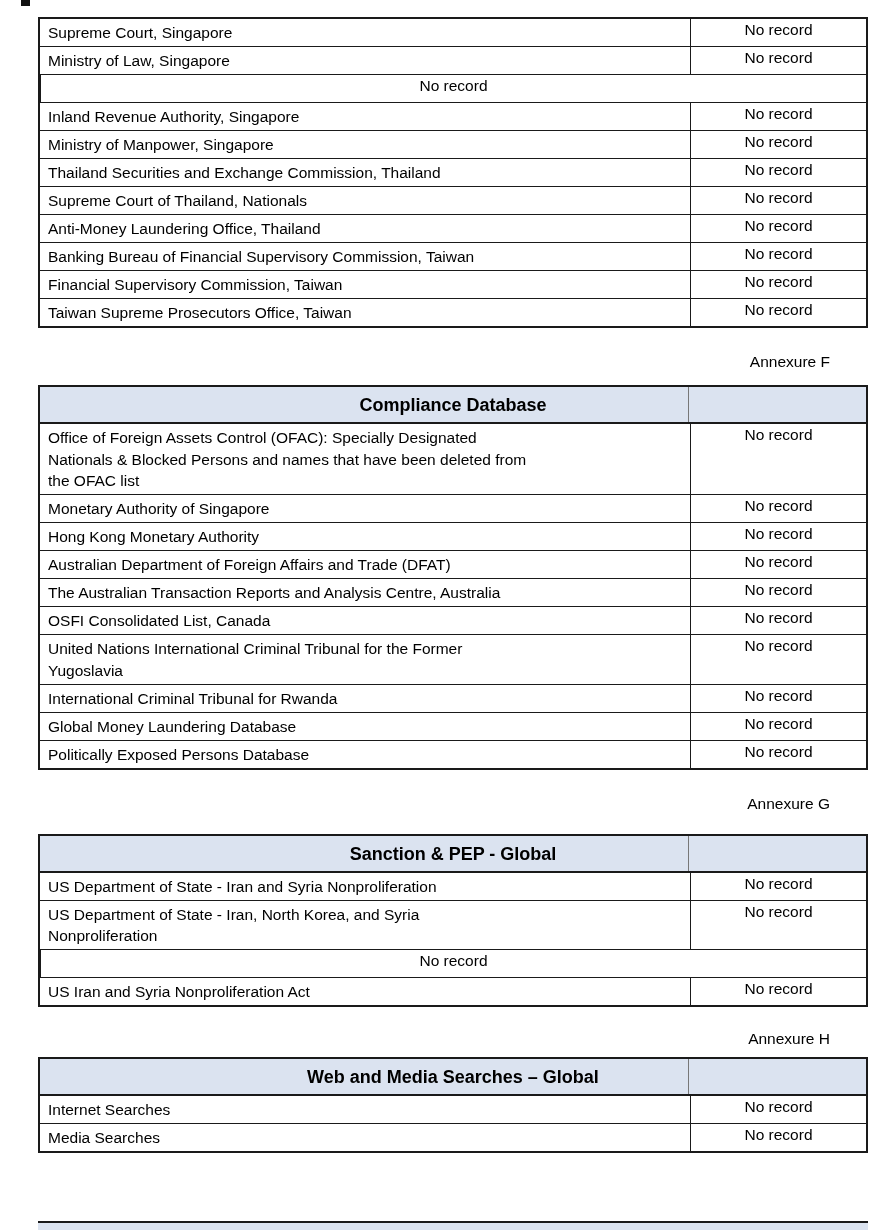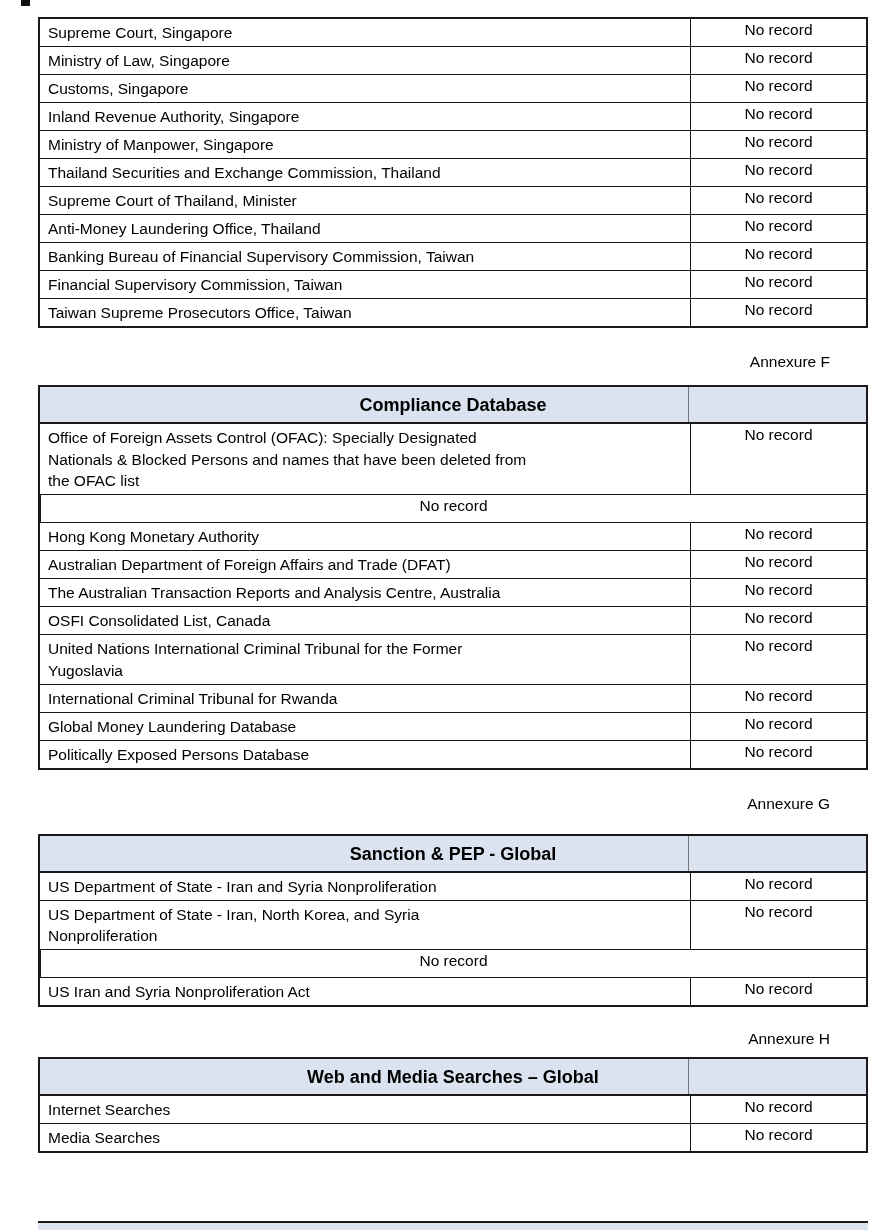--- a/index.html
+++ b/index.html
@@ -45,37 +45,36 @@
       <div class="tbody">
           <div class="tr">
             <div class="td source">Supreme Court, Singapore</div>
             <div class="td result">No record</div>
           </div>
           <div class="tr">
             <div class="td source">Ministry of Law, Singapore</div>
             <div class="td result">No record</div>
           </div>
           <div class="tr">
-            <div class="td source">Customs, Singapore</div>
             <div class="td result">No record</div>
           </div>
           <div class="tr">
             <div class="td source">Inland Revenue Authority, Singapore</div>
             <div class="td result">No record</div>
           </div>
           <div class="tr">
             <div class="td source">Ministry of Manpower, Singapore</div>
             <div class="td result">No record</div>
           </div>
           <div class="tr">
             <div class="td source">Thailand Securities and Exchange Commission, Thailand</div>
             <div class="td result">No record</div>
           </div>
           <div class="tr">
-            <div class="td source">Supreme Court of Thailand, Minister</div>
+            <div class="td source">Supreme Court of Thailand, Nationals</div>
             <div class="td result">No record</div>
           </div>
           <div class="tr">
             <div class="td source">Anti-Money Laundering Office, Thailand</div>
             <div class="td result">No record</div>
           </div>
           <div class="tr">
             <div class="td source">Banking Bureau of Financial Supervisory Commission, Taiwan</div>
             <div class="td result">No record</div>
           </div>
@@ -94,20 +93,21 @@
     <div class="rtable">
       <div class="thead">Compliance Database</div>
       <div class="tbody">
           <div class="tr">
             <div class="td source">Office of Foreign Assets Control (OFAC): Specially Designated
 Nationals &amp; Blocked Persons and names that have been deleted from
 the OFAC list</div>
             <div class="td result">No record</div>
           </div>
           <div class="tr">
+            <div class="td source">Monetary Authority of Singapore</div>
             <div class="td result">No record</div>
           </div>
           <div class="tr">
             <div class="td source">Hong Kong Monetary Authority</div>
             <div class="td result">No record</div>
           </div>
           <div class="tr">
             <div class="td source">Australian Department of Foreign Affairs and Trade (DFAT)</div>
             <div class="td result">No record</div>
           </div>

